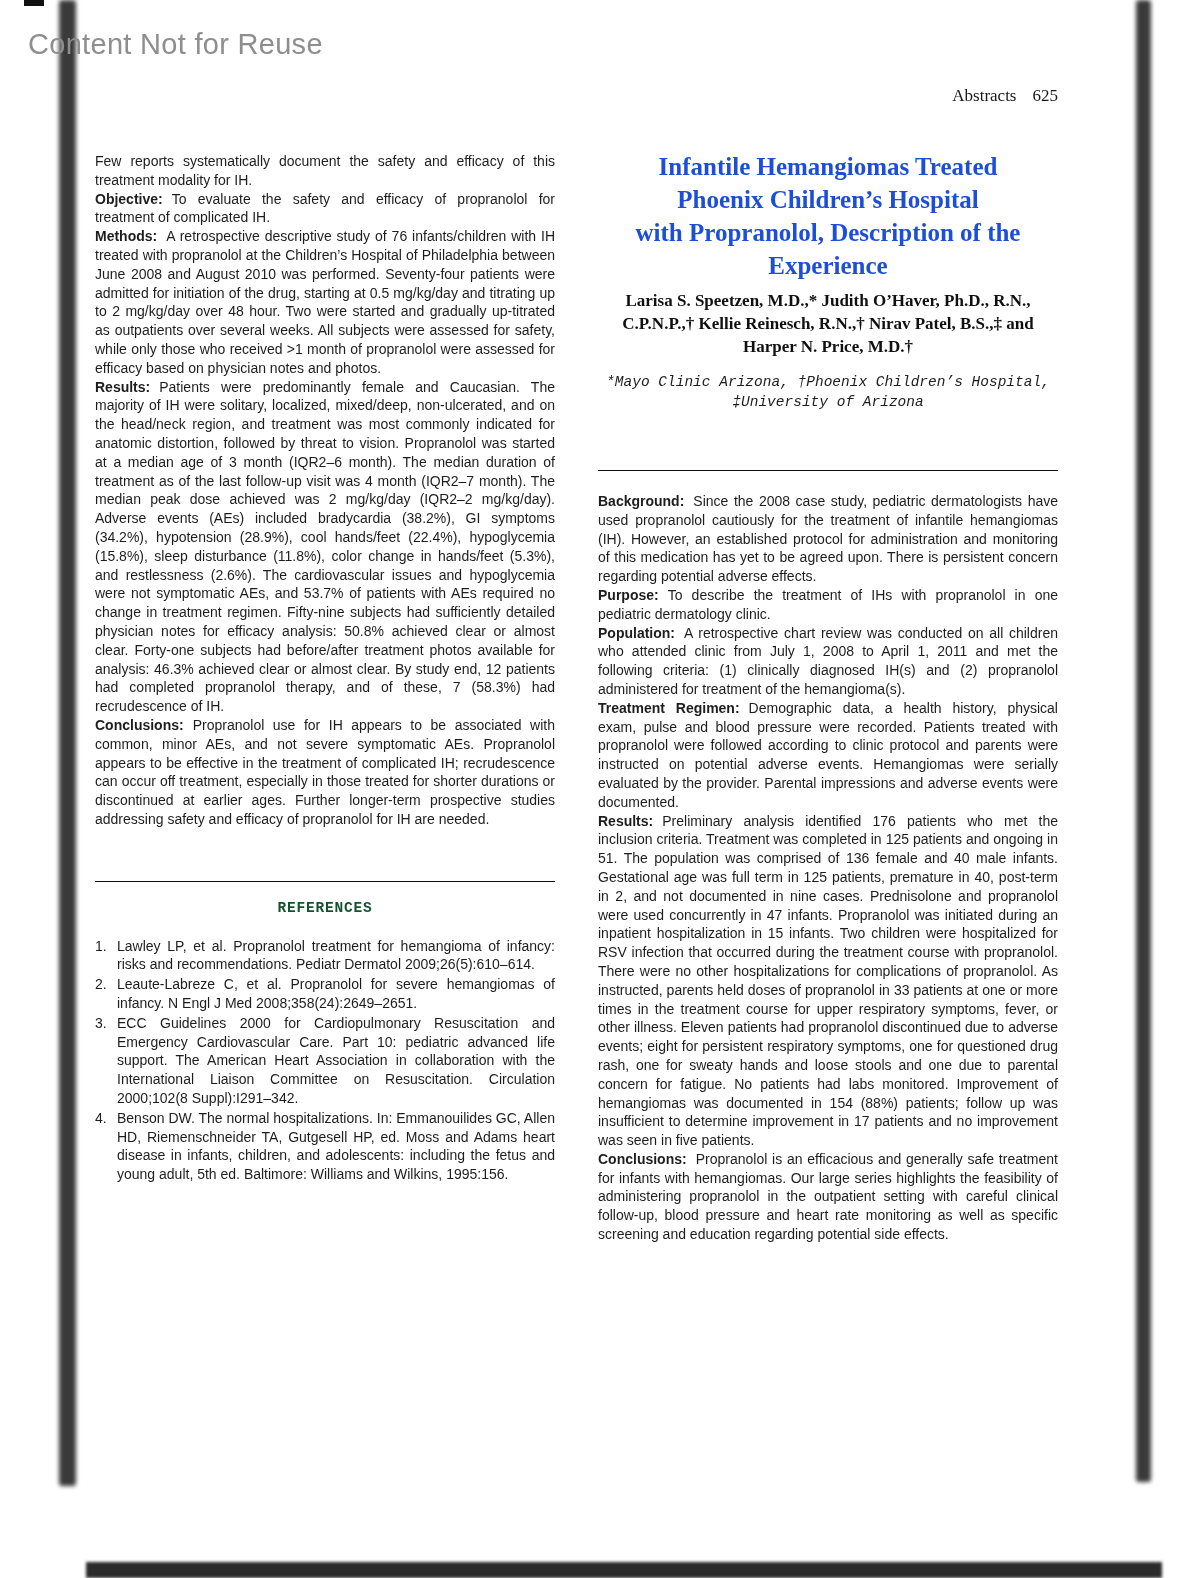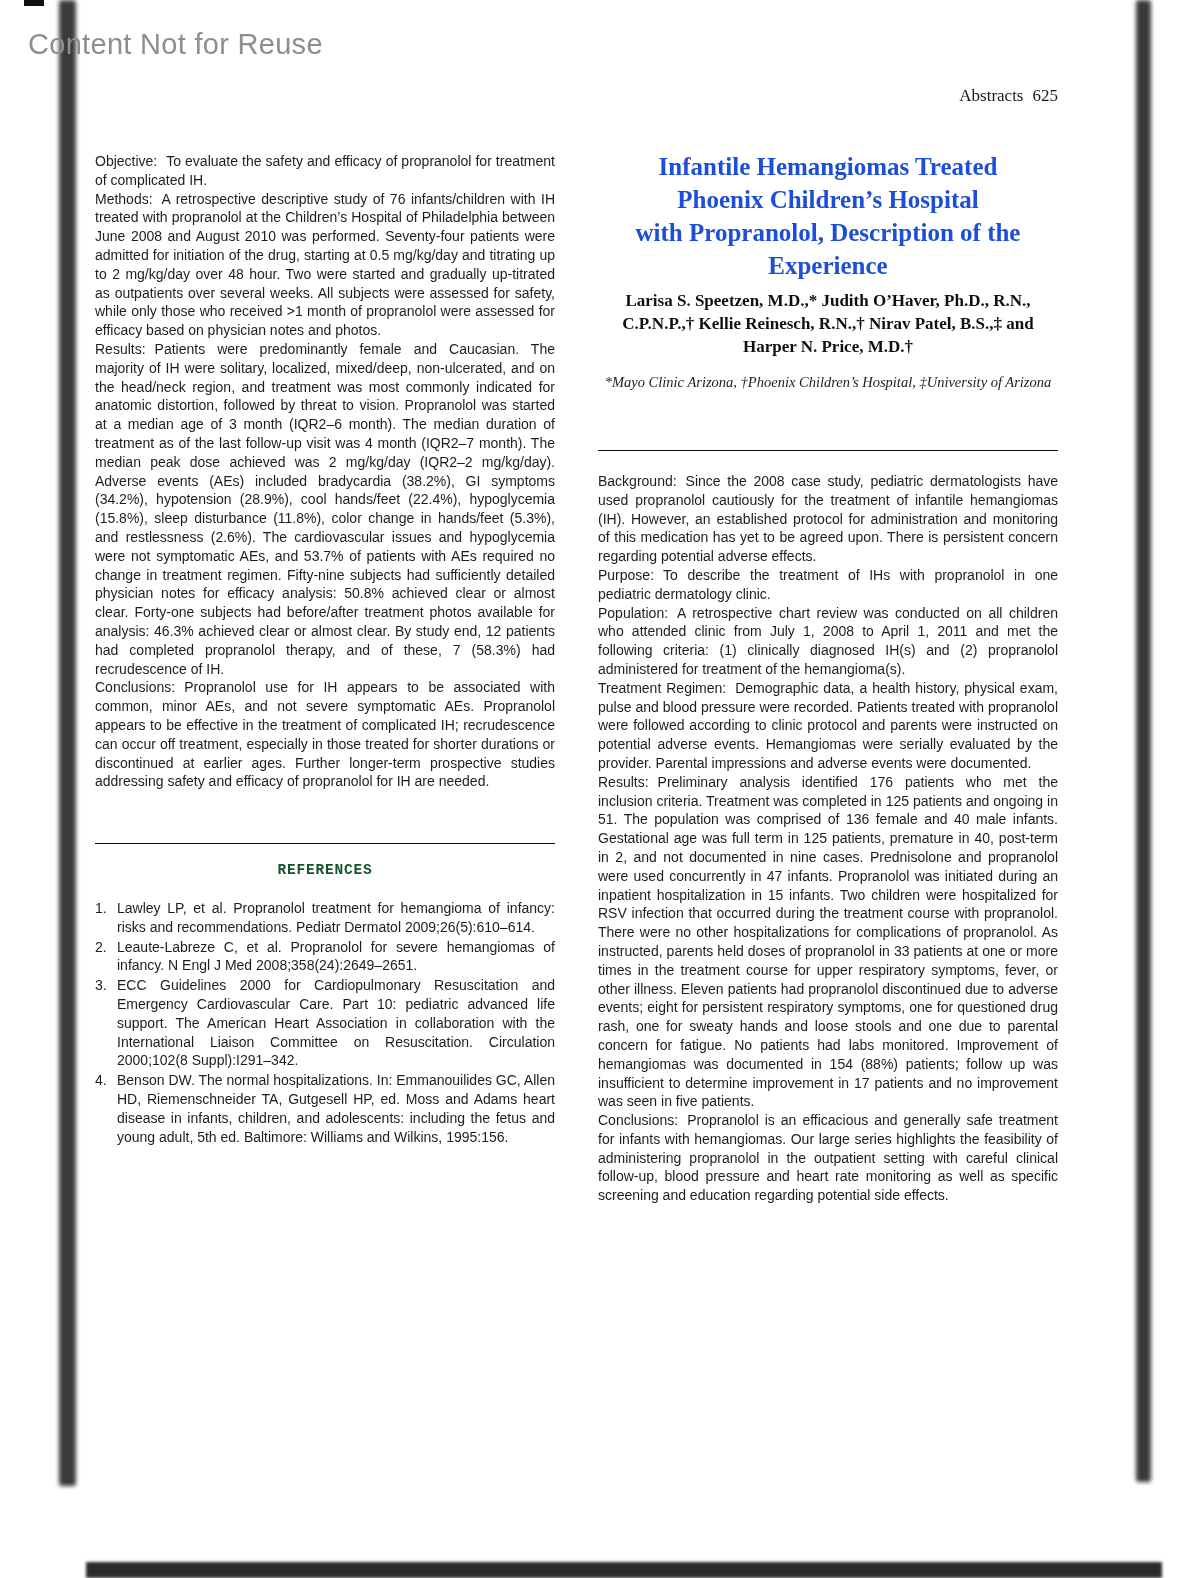--- a/index.html
+++ b/index.html
@@ -26,54 +26,54 @@
   .running-head {
     position: absolute;
     top: 86px;
     left: 598px;
     width: 460px;
     text-align: right;
     font-family: "Liberation Serif", serif;
     font-size: 17px;
     color: #181818;
   }
-  .running-head .pagenum { margin-left: 9px; }
+  .running-head .pagenum { margin-left: 16px; }
 
   .col { position: absolute; width: 460px; }
   .col-left  { left: 95px;  top: 152px; }
   .col-right { left: 598px; top: 150px; }
 
   .body-para {
     font-size: 14px;
     line-height: 18.8px;
     text-align: justify;
     color: #1d1d1d;
   }
-  .para-label { font-weight: normal; padding-right: 9px; }
+  .para-label { font-weight: bold; padding-right: 9px; }
 
   .title {
     font-family: "Liberation Serif", serif;
     font-size: 25px;
     line-height: 33px;
     font-weight: bold;
     text-align: center;
     color: #1d4ed8;
   }
   .title .title-line { display: block; }
   .authors {
     font-family: "Liberation Serif", serif;
     font-size: 17px;
     line-height: 23px;
     font-weight: bold;
     text-align: center;
     margin-top: 7px;
     color: #101010;
   }
   .affiliations {
-    font-family: Liberation Serif, serif;
+    font-family: Liberation Mono, monospace;
     font-style: italic;
     font-size: 14.5px;
     line-height: 20px;
     text-align: center;
     margin-top: 14px;
     color: #1d1d1d;
   }
   .rule { border: none; border-top: 1.6px solid #0a0a0a; height: 0; }
   .rule-right { margin-top: 58px; margin-bottom: 21px; }
   .rule-left  { margin-top: 52px; }
@@ -128,20 +128,21 @@
   <div class="scan-bottom"></div>
   <div class="scan-corner"></div>
 
   <div class="watermark">Content Not for Reuse</div>
 
   <div class="running-head">
     <span>Abstracts</span><span class="pagenum">625</span>
   </div>
 
   <div class="col col-left">
+    <p class="body-para">Few reports systematically document the safety and efficacy of this treatment modality for IH.</p>
 
     <p class="body-para">
       <span class="para-label">Objective:</span><span>To evaluate the safety and efficacy of propranolol for treatment of complicated IH.</span>
     </p>
     <p class="body-para">
       <span class="para-label">Methods:</span><span>A retrospective descriptive study of 76 infants/children with IH treated with propranolol at the Children’s Hospital of Philadelphia between June 2008 and August 2010 was performed. Seventy-four patients were admitted for initiation of the drug, starting at 0.5 mg/kg/day and titrating up to 2 mg/kg/day over 48 hour. Two were started and gradually up-titrated as outpatients over several weeks. All subjects were assessed for safety, while only those who received &gt;1 month of propranolol were assessed for efficacy based on physician notes and photos.</span>
     </p>
     <p class="body-para">
       <span class="para-label">Results:</span><span>Patients were predominantly female and Caucasian. The majority of IH were solitary, localized, mixed/deep, non-ulcerated, and on the head/neck region, and treatment was most commonly indicated for anatomic distortion, followed by threat to vision. Propranolol was started at a median age of 3 month (IQR2–6 month). The median duration of treatment as of the last follow-up visit was 4 month (IQR2–7 month). The median peak dose achieved was 2 mg/kg/day (IQR2–2 mg/kg/day). Adverse events (AEs) included bradycardia (38.2%), GI symptoms (34.2%), hypotension (28.9%), cool hands/feet (22.4%), hypoglycemia (15.8%), sleep disturbance (11.8%), color change in hands/feet (5.3%), and restlessness (2.6%). The cardiovascular issues and hypoglycemia were not symptomatic AEs, and 53.7% of patients with AEs required no change in treatment regimen. Fifty-nine subjects had sufficiently detailed physician notes for efficacy analysis: 50.8% achieved clear or almost clear. Forty-one subjects had before/after treatment photos available for analysis: 46.3% achieved clear or almost clear. By study end, 12 patients had completed propranolol therapy, and of these, 7 (58.3%) had recrudescence of IH.</span>
     </p>

